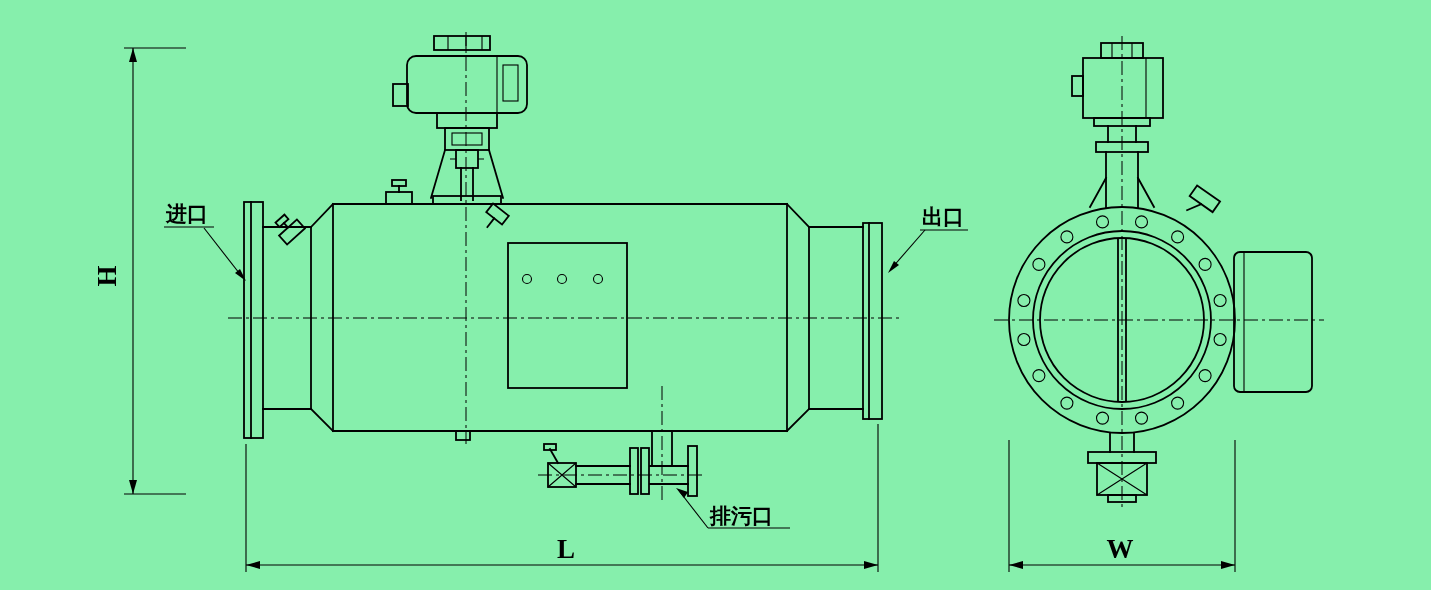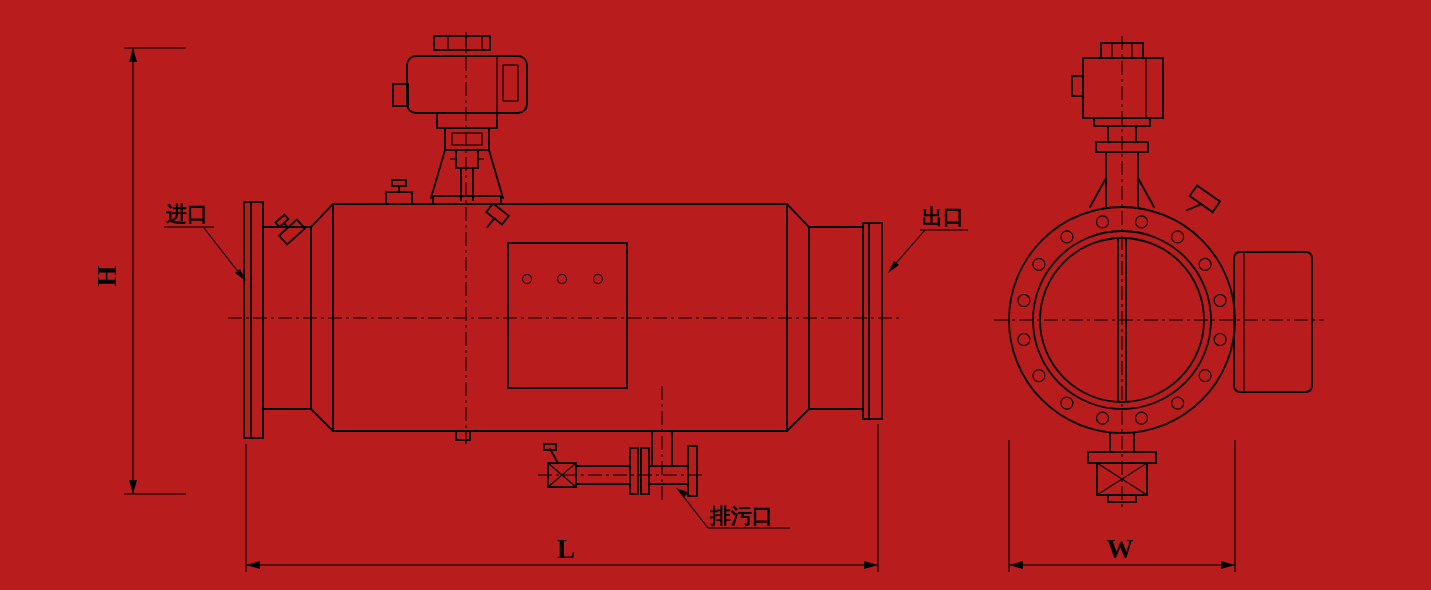--- a/index.html
+++ b/index.html
@@ -4,21 +4,21 @@
 <style>
   html, body {
     margin: 0;
     padding: 0;
     background: #ffffff;
   }
   .canvas {
     position: relative;
     width: 1431px;
     height: 590px;
-    background: #b91c1c;
+    background: #86efac;
     overflow: hidden;
   }
   svg { display: block; }
   .obj  { stroke: #000; stroke-width: 1.8; fill: none; stroke-linecap: square; }
   .thin { stroke: #000; stroke-width: 1.1; fill: none; }
   .cl   { stroke: #000; stroke-width: 1;   fill: none; stroke-dasharray: 14 4 3 4; }
   .arr  { fill: #000; stroke: none; }
   .dimtxt {
     font-family: "Liberation Serif", serif;
     font-weight: bold;

